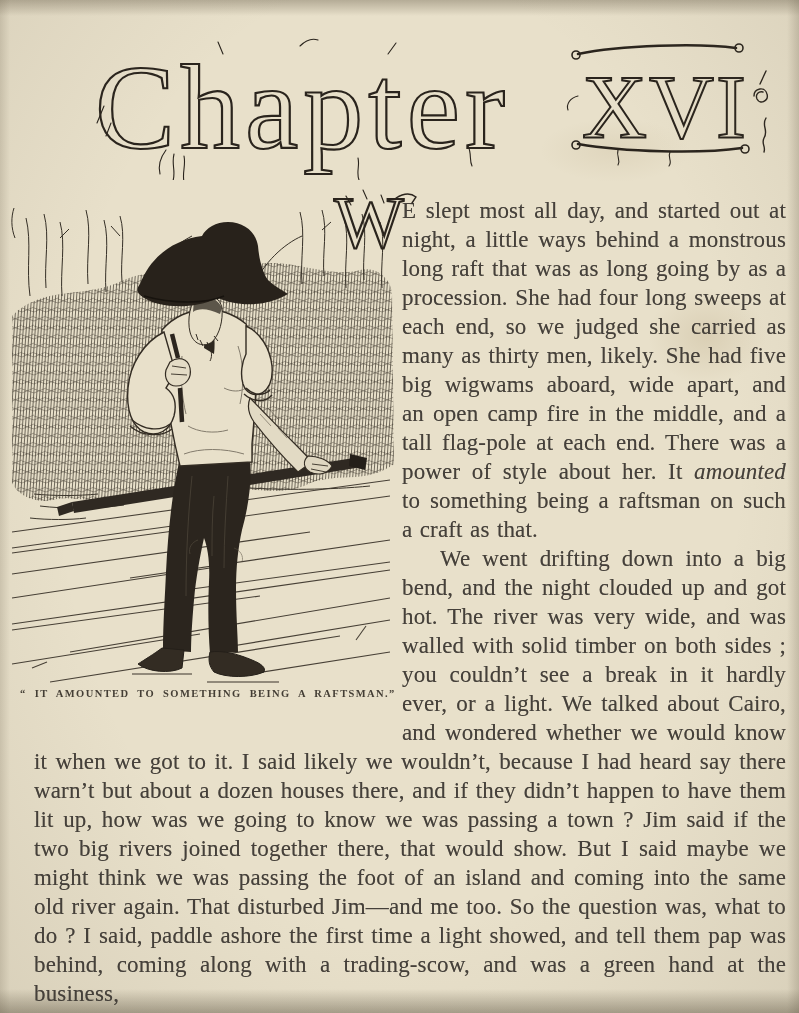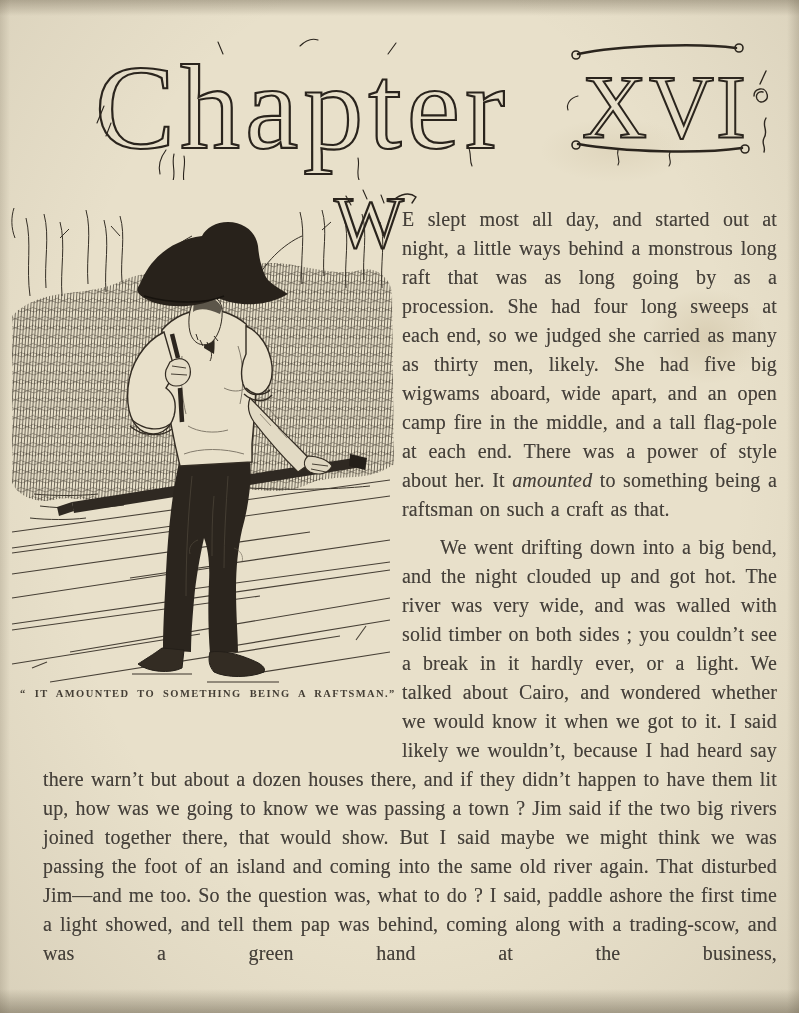--- a/index.html
+++ b/index.html
@@ -28,21 +28,21 @@
   .heading-svg{position:absolute;left:58px;top:30px;}
   .dropcap-svg{position:absolute;left:332px;top:186px;z-index:3;}
 
   .content{position:absolute;left:34px;top:196px;width:752px;z-index:1;}
   .illus-block{float:left;width:368px;height:545px;}
   .illus-svg{display:block;width:390px;height:492px;margin-left:-24px;}
   .caption{width:392px;margin-left:-14px;margin-top:0px;text-align:left;
     font-size:10.5px;font-weight:bold;letter-spacing:1.4px;word-spacing:4px;
     color:#443e35;}
 
-  .bodytext p{margin:9px;font-size:20px;line-height:29px;text-align:justify;
+  .bodytext p{margin:0;font-size:23px;line-height:29px;text-align:justify;
     letter-spacing:.15px;word-spacing:1.5px;
     text-shadow:0 0 .5px rgba(69,64,58,.45);}
   .bodytext .p1{padding-left:4px;}
   .bodytext .p2{text-indent:38px;text-align-last:justify;}
   .ital{font-style:italic;}
 </style>
 </head>
 <body>
 
 <div class="edge-top"></div>

